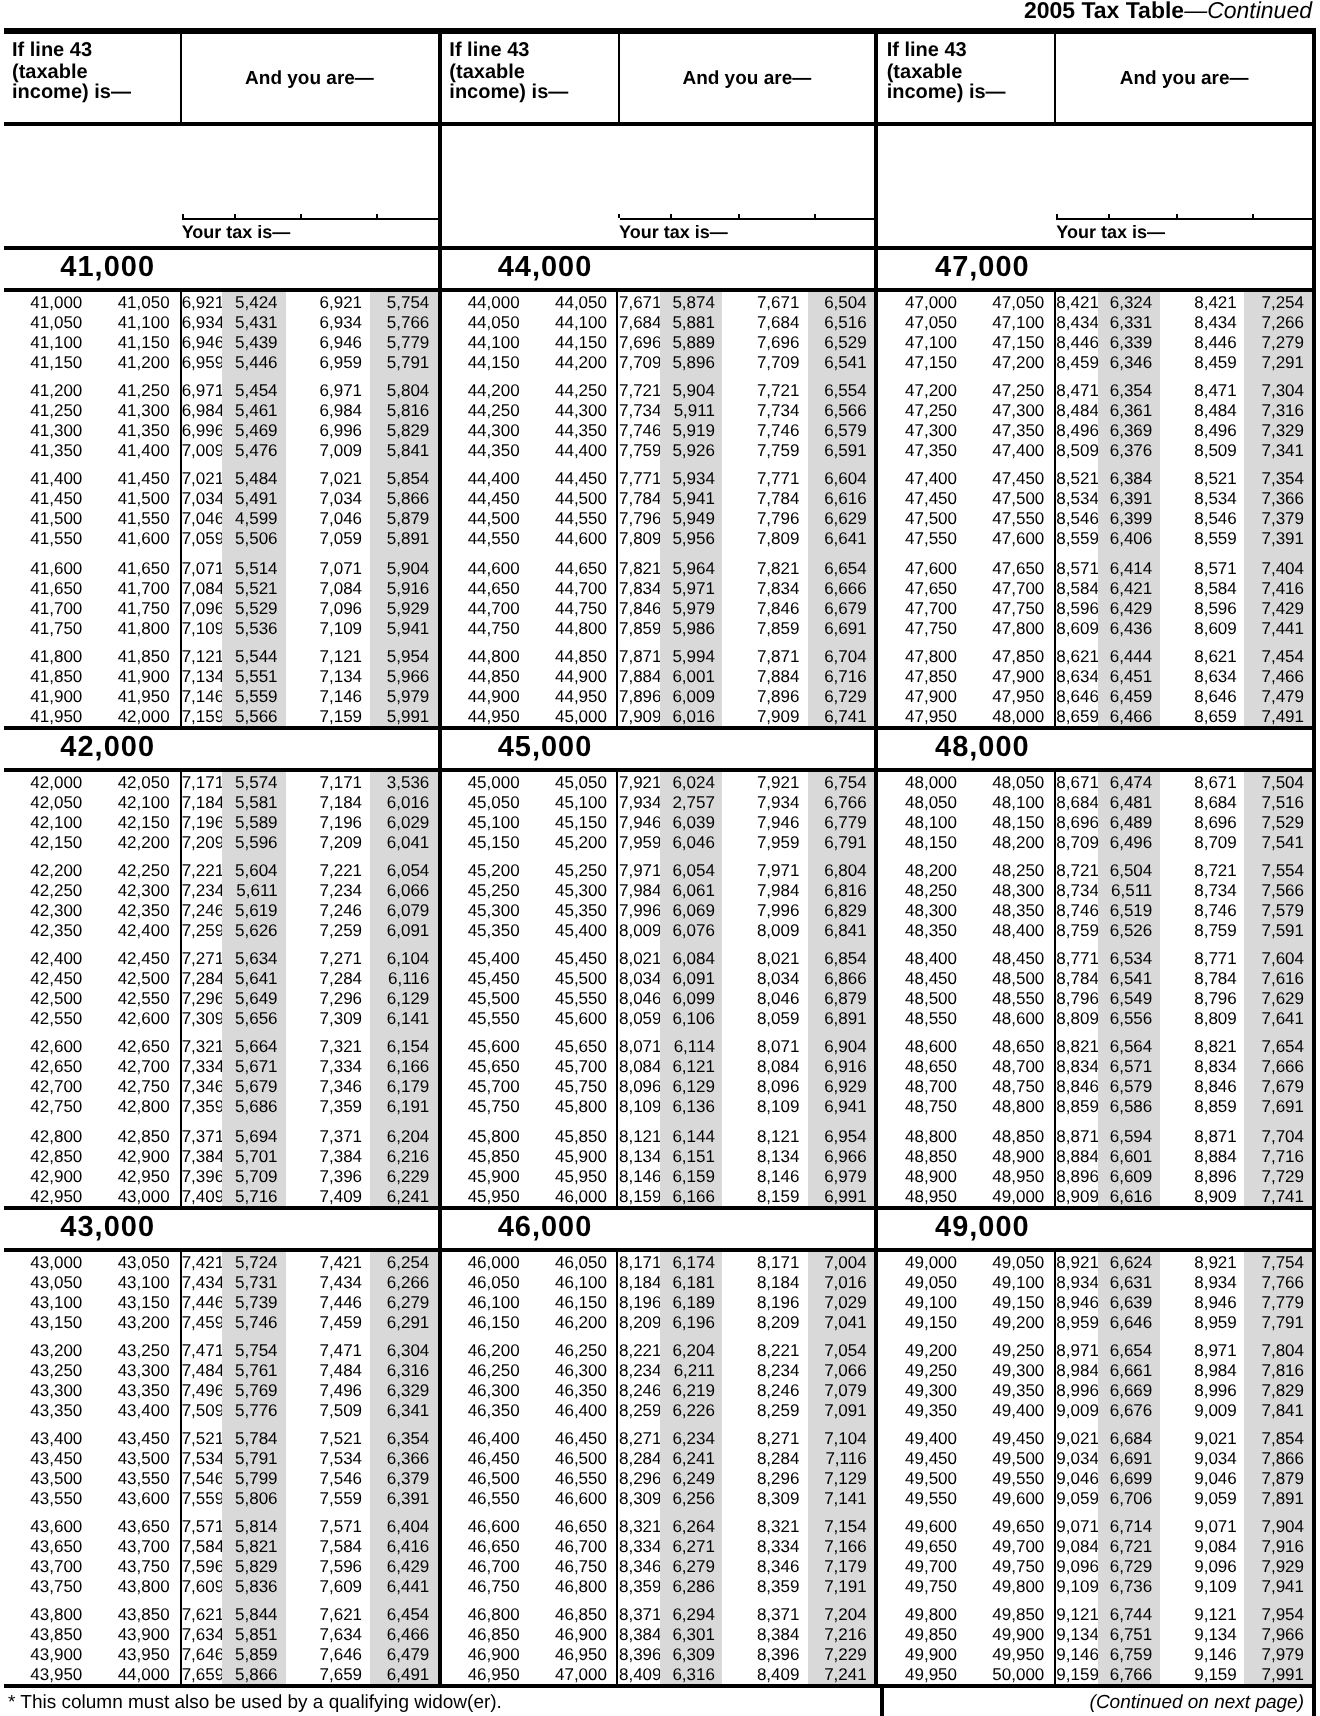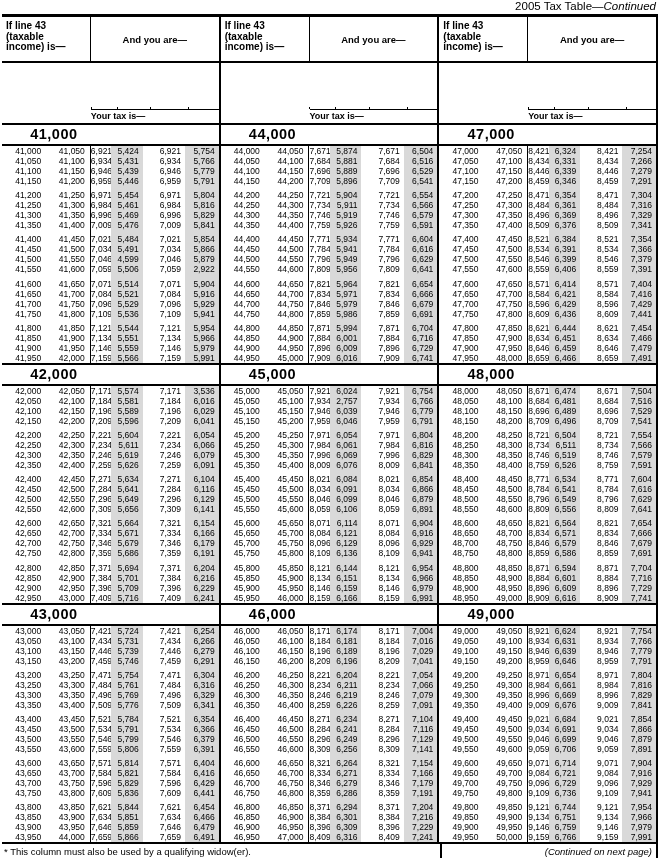--- a/index.html
+++ b/index.html
@@ -1,19 +1,19 @@
 <!DOCTYPE html>
 <html><head>
 <meta charset="utf-8">
 <style>
   html,body{margin:0;padding:0;background:#fff;}
   body{width:660px;height:858px;overflow:hidden;font-family:"Liberation Sans","DejaVu Sans",sans-serif;color:#000;}
   .page{position:relative;width:656px;height:856px;margin:0 auto;}
   .titlebar{height:14px;text-align:right;font-size:11.5px;line-height:13px;padding-right:2px;}
-  .titlebar .tmain{font-weight:normal;}
+  .titlebar .tmain{font-weight:bold;}
   .titlebar .tcont{font-style:italic;}
   .panels{display:flex;border-top:3px solid #000;}
   .panel{flex:1 1 0;min-width:0;}
   .panel.mid,.panel.right{border-left:2px solid #000;}
   .panel.right{border-right:2px solid #000;}
   
   .phr1{display:flex;border-bottom:2px solid #000;height:44px;}
   .inc-label{width:41%;box-sizing:border-box;border-right:1.5px solid #000;
     font-size:10px;font-weight:bold;line-height:10.5px;padding:4px 1px 0 4px;white-space:pre-line;}
   .andyou{width:59%;display:flex;align-items:center;justify-content:center;
@@ -193,21 +193,21 @@
                 <div class="cell c3 shade">4,599</div>
                 <div class="cell c4">7,046</div>
                 <div class="cell c5 shade">5,879</div>
               </div>
               <div class="row">
                 <div class="cell c0">41,550</div>
                 <div class="cell c1">41,600</div>
                 <div class="cell c2">7,059</div>
                 <div class="cell c3 shade">5,506</div>
                 <div class="cell c4">7,059</div>
-                <div class="cell c5 shade">2,922</div>
+                <div class="cell c5 shade">5,891</div>
               </div>
               <div class="row spacer">
                 <div class="cell c0"></div>
                 <div class="cell c1"></div>
                 <div class="cell c2"></div>
                 <div class="cell c3 shade"></div>
                 <div class="cell c4"></div>
                 <div class="cell c5 shade"></div>
               </div>
               <div class="row">

